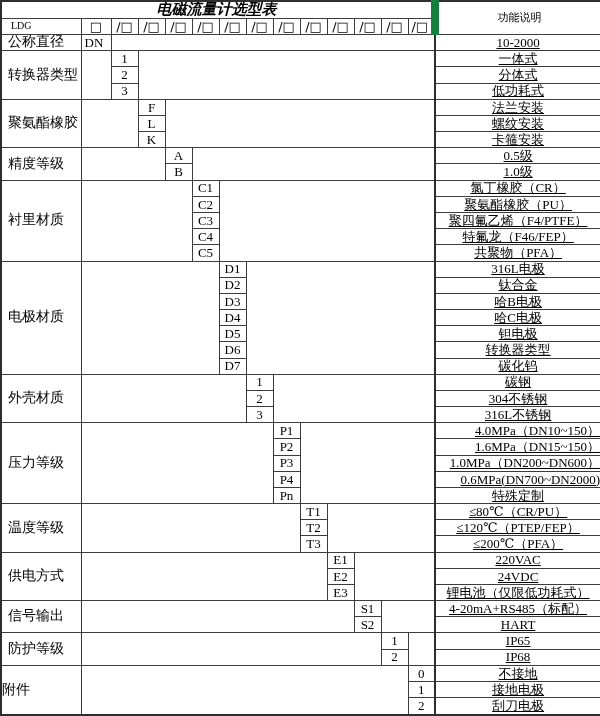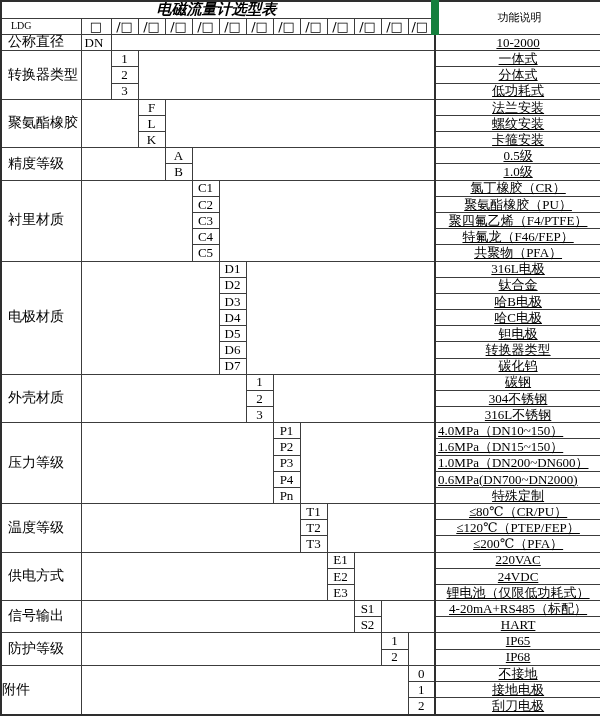--- a/index.html
+++ b/index.html
@@ -13,21 +13,21 @@
   }
   td{
     border:1px solid #3c3c3c;
     padding:0;height:15px;line-height:1.05;
     font-size:13px;text-align:center;vertical-align:middle;
     white-space:nowrap;overflow:hidden;
   }
   td.title-cell{font-weight:bold;font-size:15px;font-style:italic;}
   td.func-header{font-size:11px;border-left:8px solid #15803d;border-radius:10px;}
   td.desc-cell{border-left:2px solid #2e2e2e;font-size:13px;text-decoration:underline;}
-  td.desc-left{text-align:left;padding-left:2px;margin-top:24px;}
+  td.desc-left{text-align:right;padding-left:2px;margin-top:24px;}
   td.label-cell{text-align:left;padding-left:6px;font-size:14px;letter-spacing:0;margin-top:45px;}
   td.label-center{text-align:left;padding-left:0;}
   td.model-cell{text-align:left;padding-left:9px;font-size:10px;}
   td.dn-cell{text-align:left;padding-left:3px;font-size:13px;margin-top:28px;}
   td.box-cell,td.slot-cell{font-size:13px;font-family:"DejaVu Sans",sans-serif;}
   td.code-cell{font-size:13px;}
 </style>
 </head>
 <body>
 

